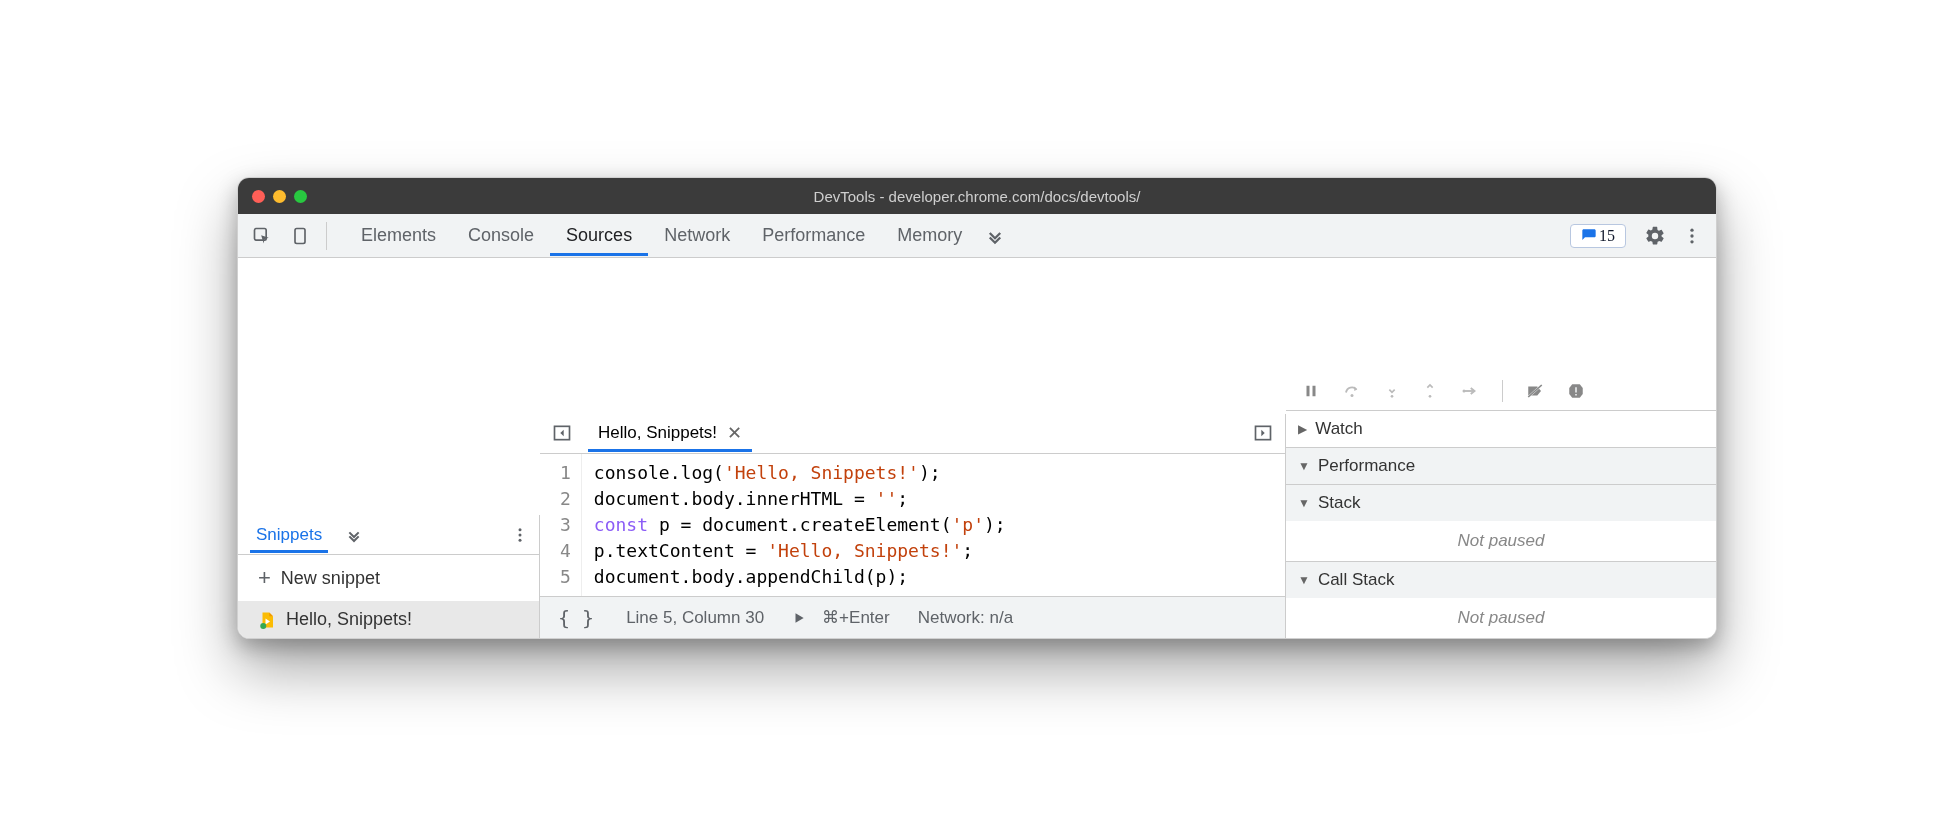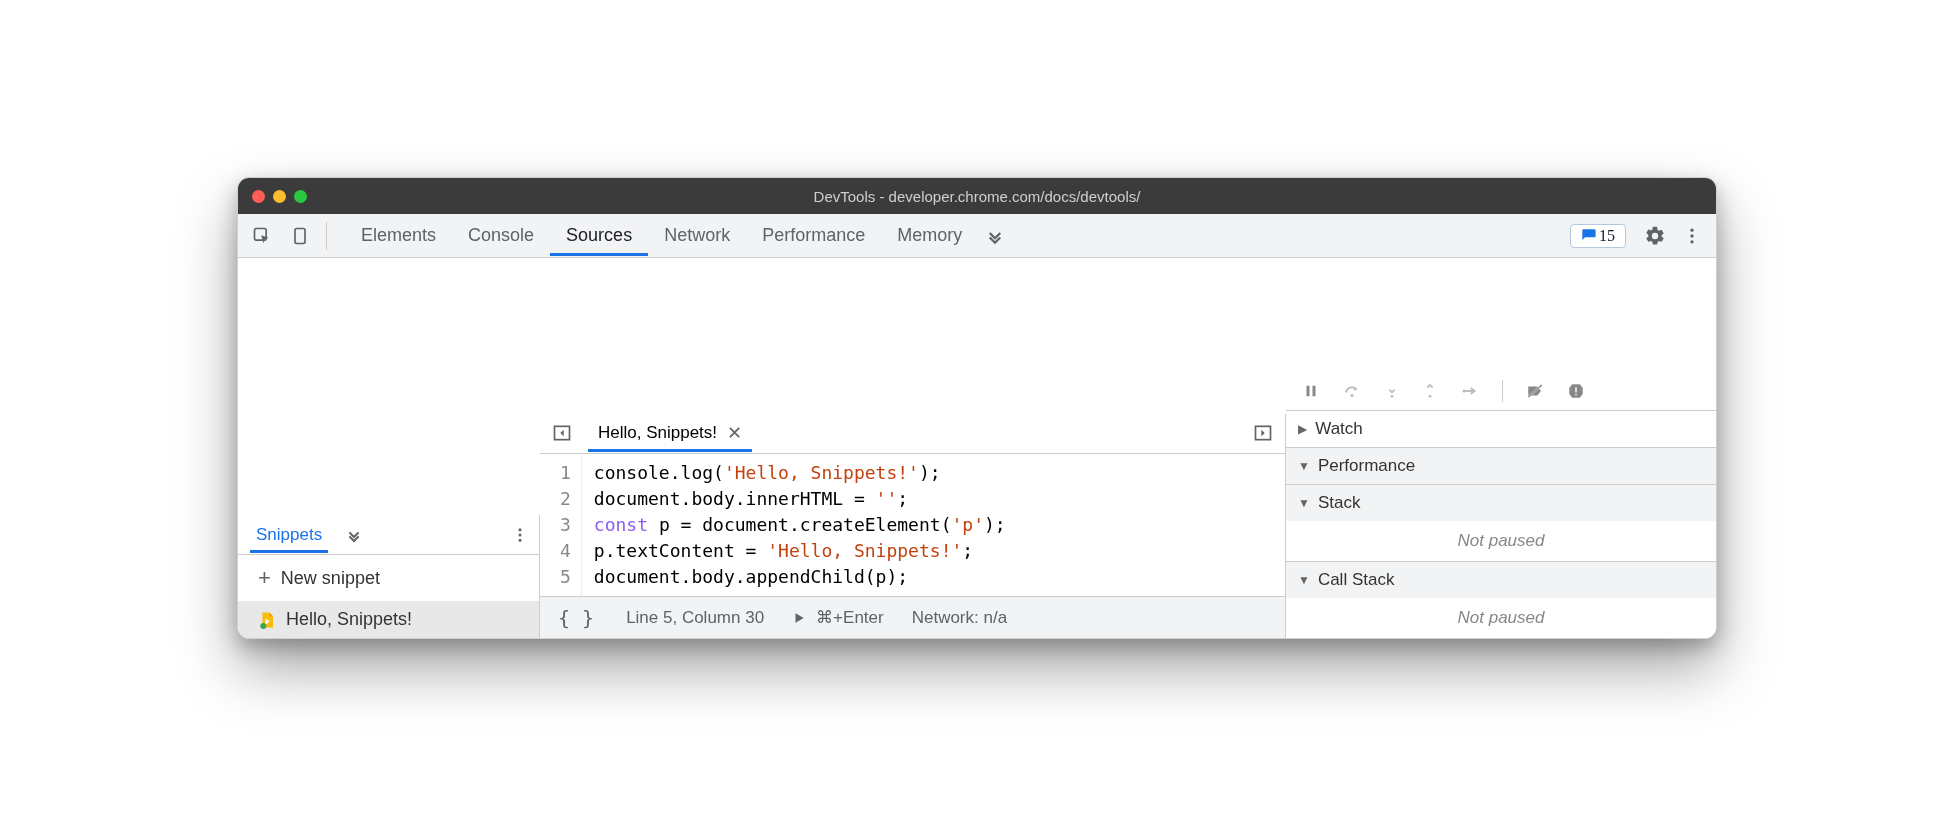--- a/index.html
+++ b/index.html
@@ -214,21 +214,21 @@
             <div>2</div>
             <div>3</div>
             <div>4</div>
             <div>5</div>
           </div>
         <div class="code" id="code"><div><span>console.log(</span><span class="tok-str">'Hello, Snippets!'</span><span>);</span></div><div><span>document.body.innerHTML = </span><span class="tok-str">''</span><span>;</span></div><div><span class="tok-kw">const </span><span>p = document.createElement(</span><span class="tok-str">'p'</span><span>);</span></div><div><span>p.textContent = </span><span class="tok-str">'Hello, Snippets!'</span><span>;</span></div><div><span>document.body.appendChild(p);</span></div></div>
       </div>
       <div class="status-bar">
         <span class="icon-btn" style="font-family:monospace;font-size:20px">{ }</span>
         <span>Line 5, Column 30</span>
-        <span style="display:flex;align-items:center;gap:10px">
+        <span style="display:flex;align-items:center;gap:16px">
           <svg width="14" height="14" viewBox="0 0 24 24" fill="#5f6368">
               <polygon points="6,4 20,12 6,20"></polygon>
             </svg>
           <span>⌘+Enter</span>
         </span>
         <span>Network: n/a</span>
       </div>
     </div>
 
     <div class="right-panel">

